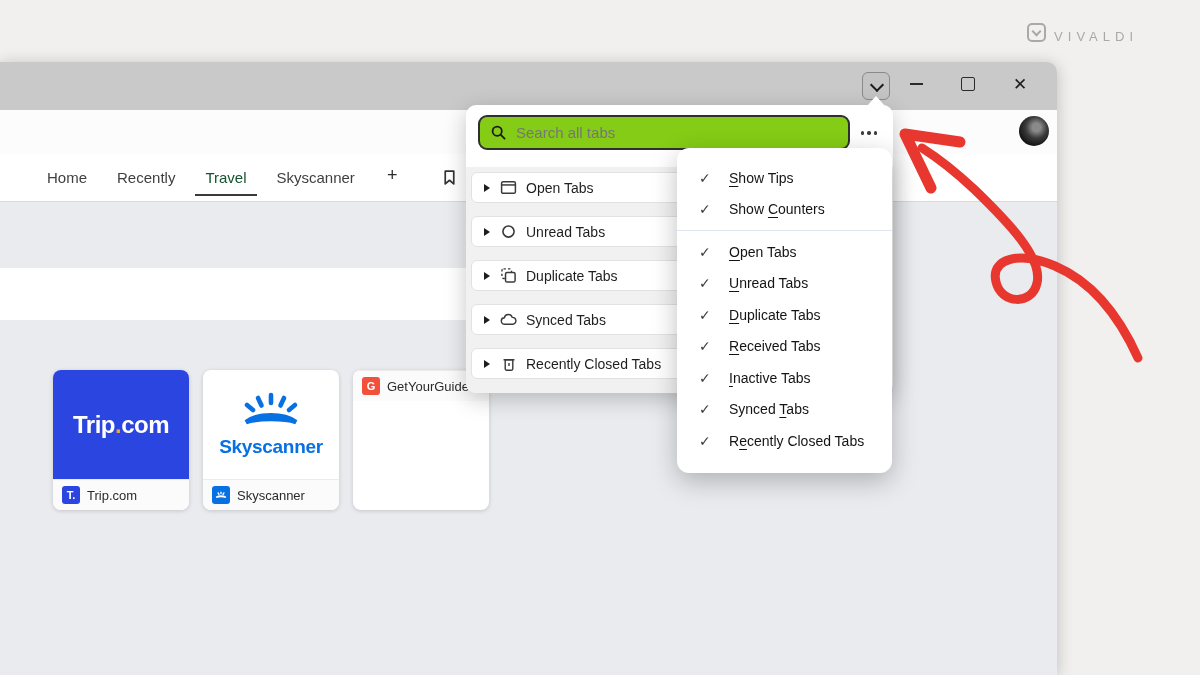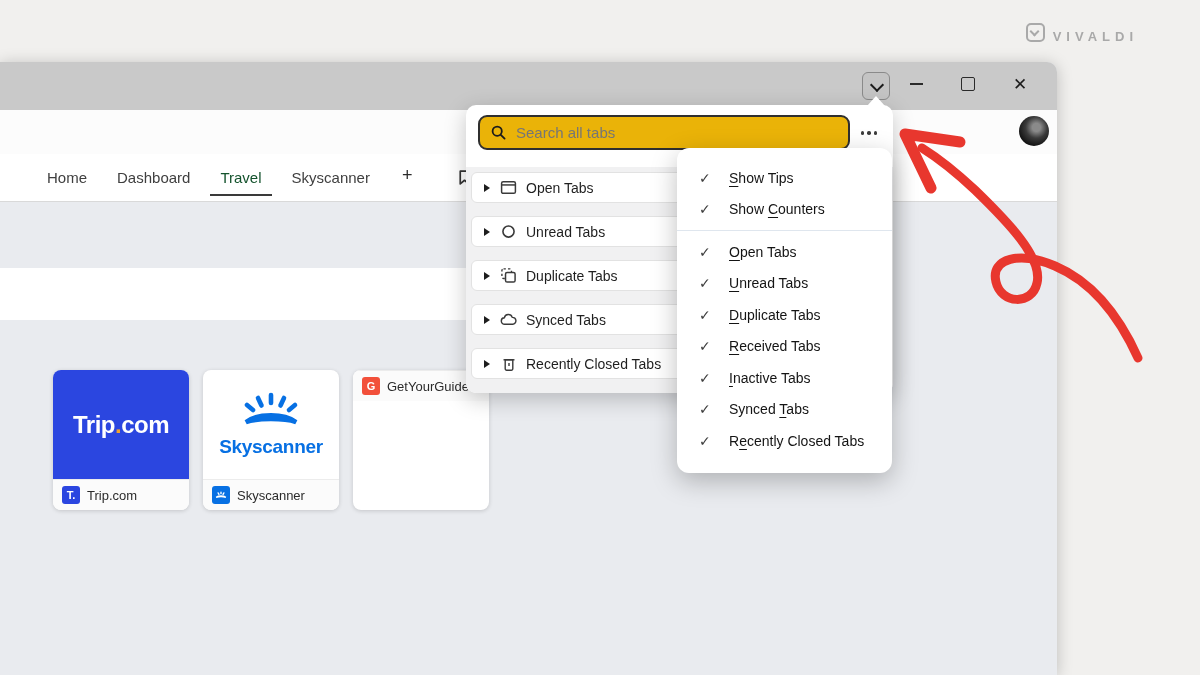--- a/index.html
+++ b/index.html
@@ -3,21 +3,21 @@
 <meta charset="utf-8">
 <style>
   html,body{margin:0;padding:0;}
   body{font-family:"Liberation Sans","DejaVu Sans",sans-serif;}
   .stage{position:relative;width:1200px;height:675px;overflow:hidden;background:#f1f0ee;}
 
   
   .vivaldi-brand{position:absolute;top:21px;right:62px;display:flex;align-items:center;gap:8px;color:#a9a9a9;}
   .vivaldi-badge{width:15px;height:15px;border:2px solid #a9a9a9;border-radius:5px;position:relative;}
   .vivaldi-badge::before{content:"";position:absolute;left:3.5px;top:2.5px;width:5px;height:5px;border-right:2px solid #a9a9a9;border-bottom:2px solid #a9a9a9;transform:rotate(45deg);}
-  .vivaldi-text{font-size:13px;font-weight:700;letter-spacing:5px;margin-top:8px;}
+  .vivaldi-text{font-size:13px;font-weight:400;letter-spacing:5px;margin-top:8px;}
 
   
   .bwindow{position:absolute;left:0;top:62px;width:1057px;height:613px;background:#e9ebef;border-top-right-radius:10px;box-shadow:0 2px 16px rgba(0,0,0,.22);}
   .titlebar{position:absolute;left:0;top:0;width:100%;height:48px;background:#c9c9c9;border-top-right-radius:10px;}
   .win-menu-btn{position:absolute;left:862px;top:10px;width:28px;height:28px;border:1.5px solid #8a8a8a;border-radius:6px;background:#c4c4c4;box-sizing:border-box;cursor:pointer;}
   .win-menu-btn .chev{position:absolute;left:8.5px;top:7px;width:8px;height:8px;border-right:2px solid #1c1c1c;border-bottom:2px solid #1c1c1c;transform:rotate(45deg);}
   .win-ctrls{position:absolute;left:904px;top:10px;display:flex;gap:28px;}
   .win-ctrl{width:24px;height:24px;display:flex;align-items:center;justify-content:center;cursor:pointer;}
   .ic-min{width:13px;height:2px;background:#2a2a2a;}
   .ic-max{width:12px;height:12px;border:1.6px solid #2a2a2a;border-radius:2px;}
@@ -42,21 +42,21 @@
   .dial-foot .fav{width:18px;height:18px;border-radius:3px;display:flex;align-items:center;justify-content:center;color:#fff;font-size:11px;font-weight:700;flex:0 0 auto;}
   .dial-foot .flabel{font-size:13px;color:#2b2b2b;white-space:nowrap;}
   .trip-logo{color:#fff;font-weight:700;font-size:24px;letter-spacing:-0.5px;}
   .sky-wrap{display:flex;flex-direction:column;align-items:center;gap:4px;}
   .sky-text{font-weight:700;font-size:19px;letter-spacing:-0.3px;}
   .gyg-lines{font-weight:800;font-size:22px;line-height:0.93;letter-spacing:0.5px;text-align:left;}
 
   
   .switcher{position:absolute;left:466px;top:105px;width:427px;height:288px;background:#fff;border-radius:10px;box-shadow:0 6px 22px rgba(0,0,0,.22);z-index:20;}
   .switcher::before{content:"";position:absolute;left:401px;top:-9px;width:0;height:0;border-left:9px solid transparent;border-right:9px solid transparent;border-bottom:10px solid #fff;}
-  .search-wrap{position:absolute;left:12px;top:10px;width:372px;height:35px;border:2px solid #2f2f2f;border-radius:9px;box-sizing:border-box;display:flex;align-items:center;background:#eab308;}
+  .search-wrap{position:absolute;left:12px;top:10px;width:372px;height:35px;border:2px solid #2f2f2f;border-radius:9px;box-sizing:border-box;display:flex;align-items:center;background:#84cc16;}
   .search-wrap svg{margin:0 8px 0 11px;flex:0 0 auto;}
   .search-input{border:none;outline:none;flex:1;font-size:15px;color:#333;font-family:inherit;background:transparent;}
   .search-input::placeholder{color:#767676;}
   .dots-btn{position:absolute;left:388px;top:16px;width:30px;height:24px;display:flex;align-items:center;justify-content:center;gap:3px;cursor:pointer;}
   .dots-btn i{width:3.5px;height:3.5px;border-radius:50%;background:#3c3c3c;}
   .cat-list{position:absolute;left:0;top:62px;right:0;bottom:0;background:#f1f1f2;border-radius:0 0 10px 10px;padding:5px 5px 0 5px;box-sizing:border-box;}
   .cat-row{height:31px;background:#fff;border:1px solid #e2e2e2;border-radius:6px;margin-bottom:13px;display:flex;align-items:center;padding-left:12px;box-sizing:border-box;cursor:pointer;}
   .caret{width:0;height:0;border-left:6px solid #1d1d1d;border-top:4.5px solid transparent;border-bottom:4.5px solid transparent;margin-right:10px;flex:0 0 auto;}
   .cat-ic{width:17px;height:17px;margin-right:9px;display:flex;align-items:center;justify-content:center;flex:0 0 auto;}
   .cat-label{font-size:14px;color:#1f1f1f;}
@@ -101,21 +101,21 @@
           </div>
         </div>
     </div>
 
     <div class="toolbar">
       <div class="avatar"></div>
     </div>
 
     <div class="bookmarkbar" id="bookmarkbar">
         <div class="bm-item">Home</div>
-        <div class="bm-item">Dashboard</div>
+        <div class="bm-item">Recently</div>
         <div class="bm-item active">Travel</div>
         <div class="bm-item">Skyscanner</div>
         <div class="bm-item add">+</div>
         <span class="bm-iconbtn">
           <svg width="17" height="17" viewBox="0 0 16 16">
             <path d="M4 2 h8 v12 l-4 -3.4 -4 3.4 z" fill="none" stroke="#333" stroke-width="1.6" stroke-linejoin="round"></path>
           </svg>
         </span>
         <span class="bm-iconbtn">
           <svg width="18" height="18" viewBox="0 0 18 18">

